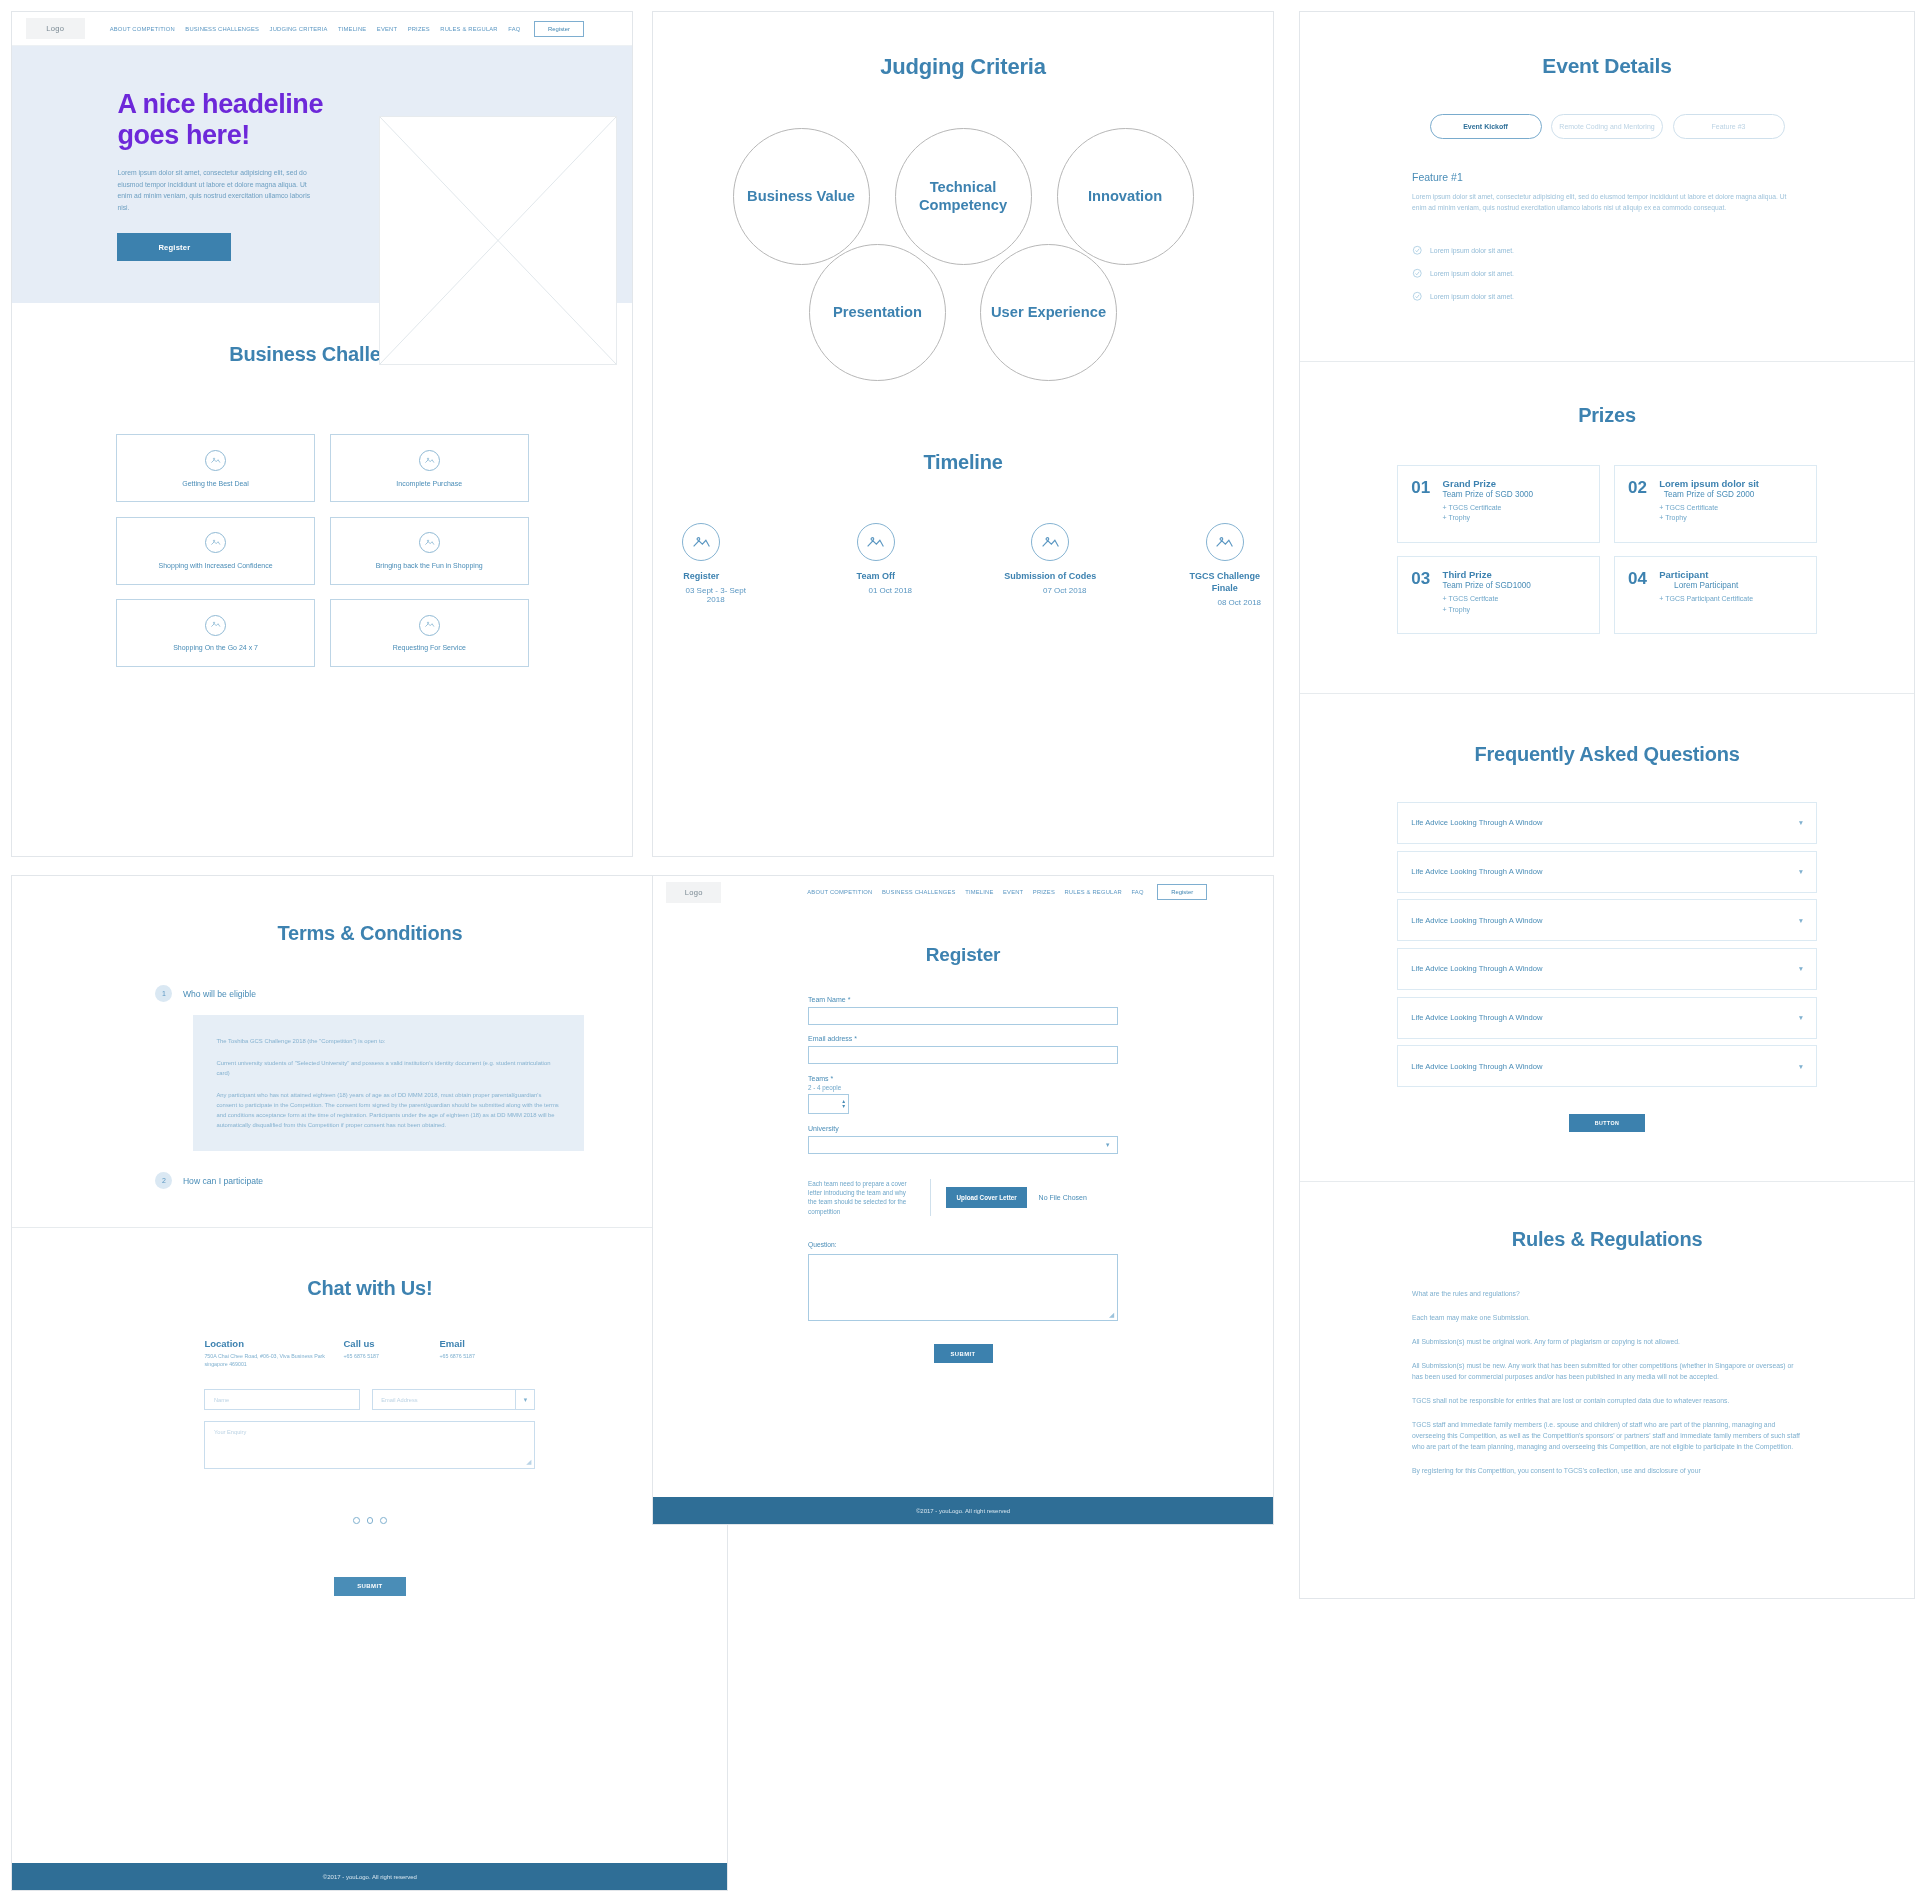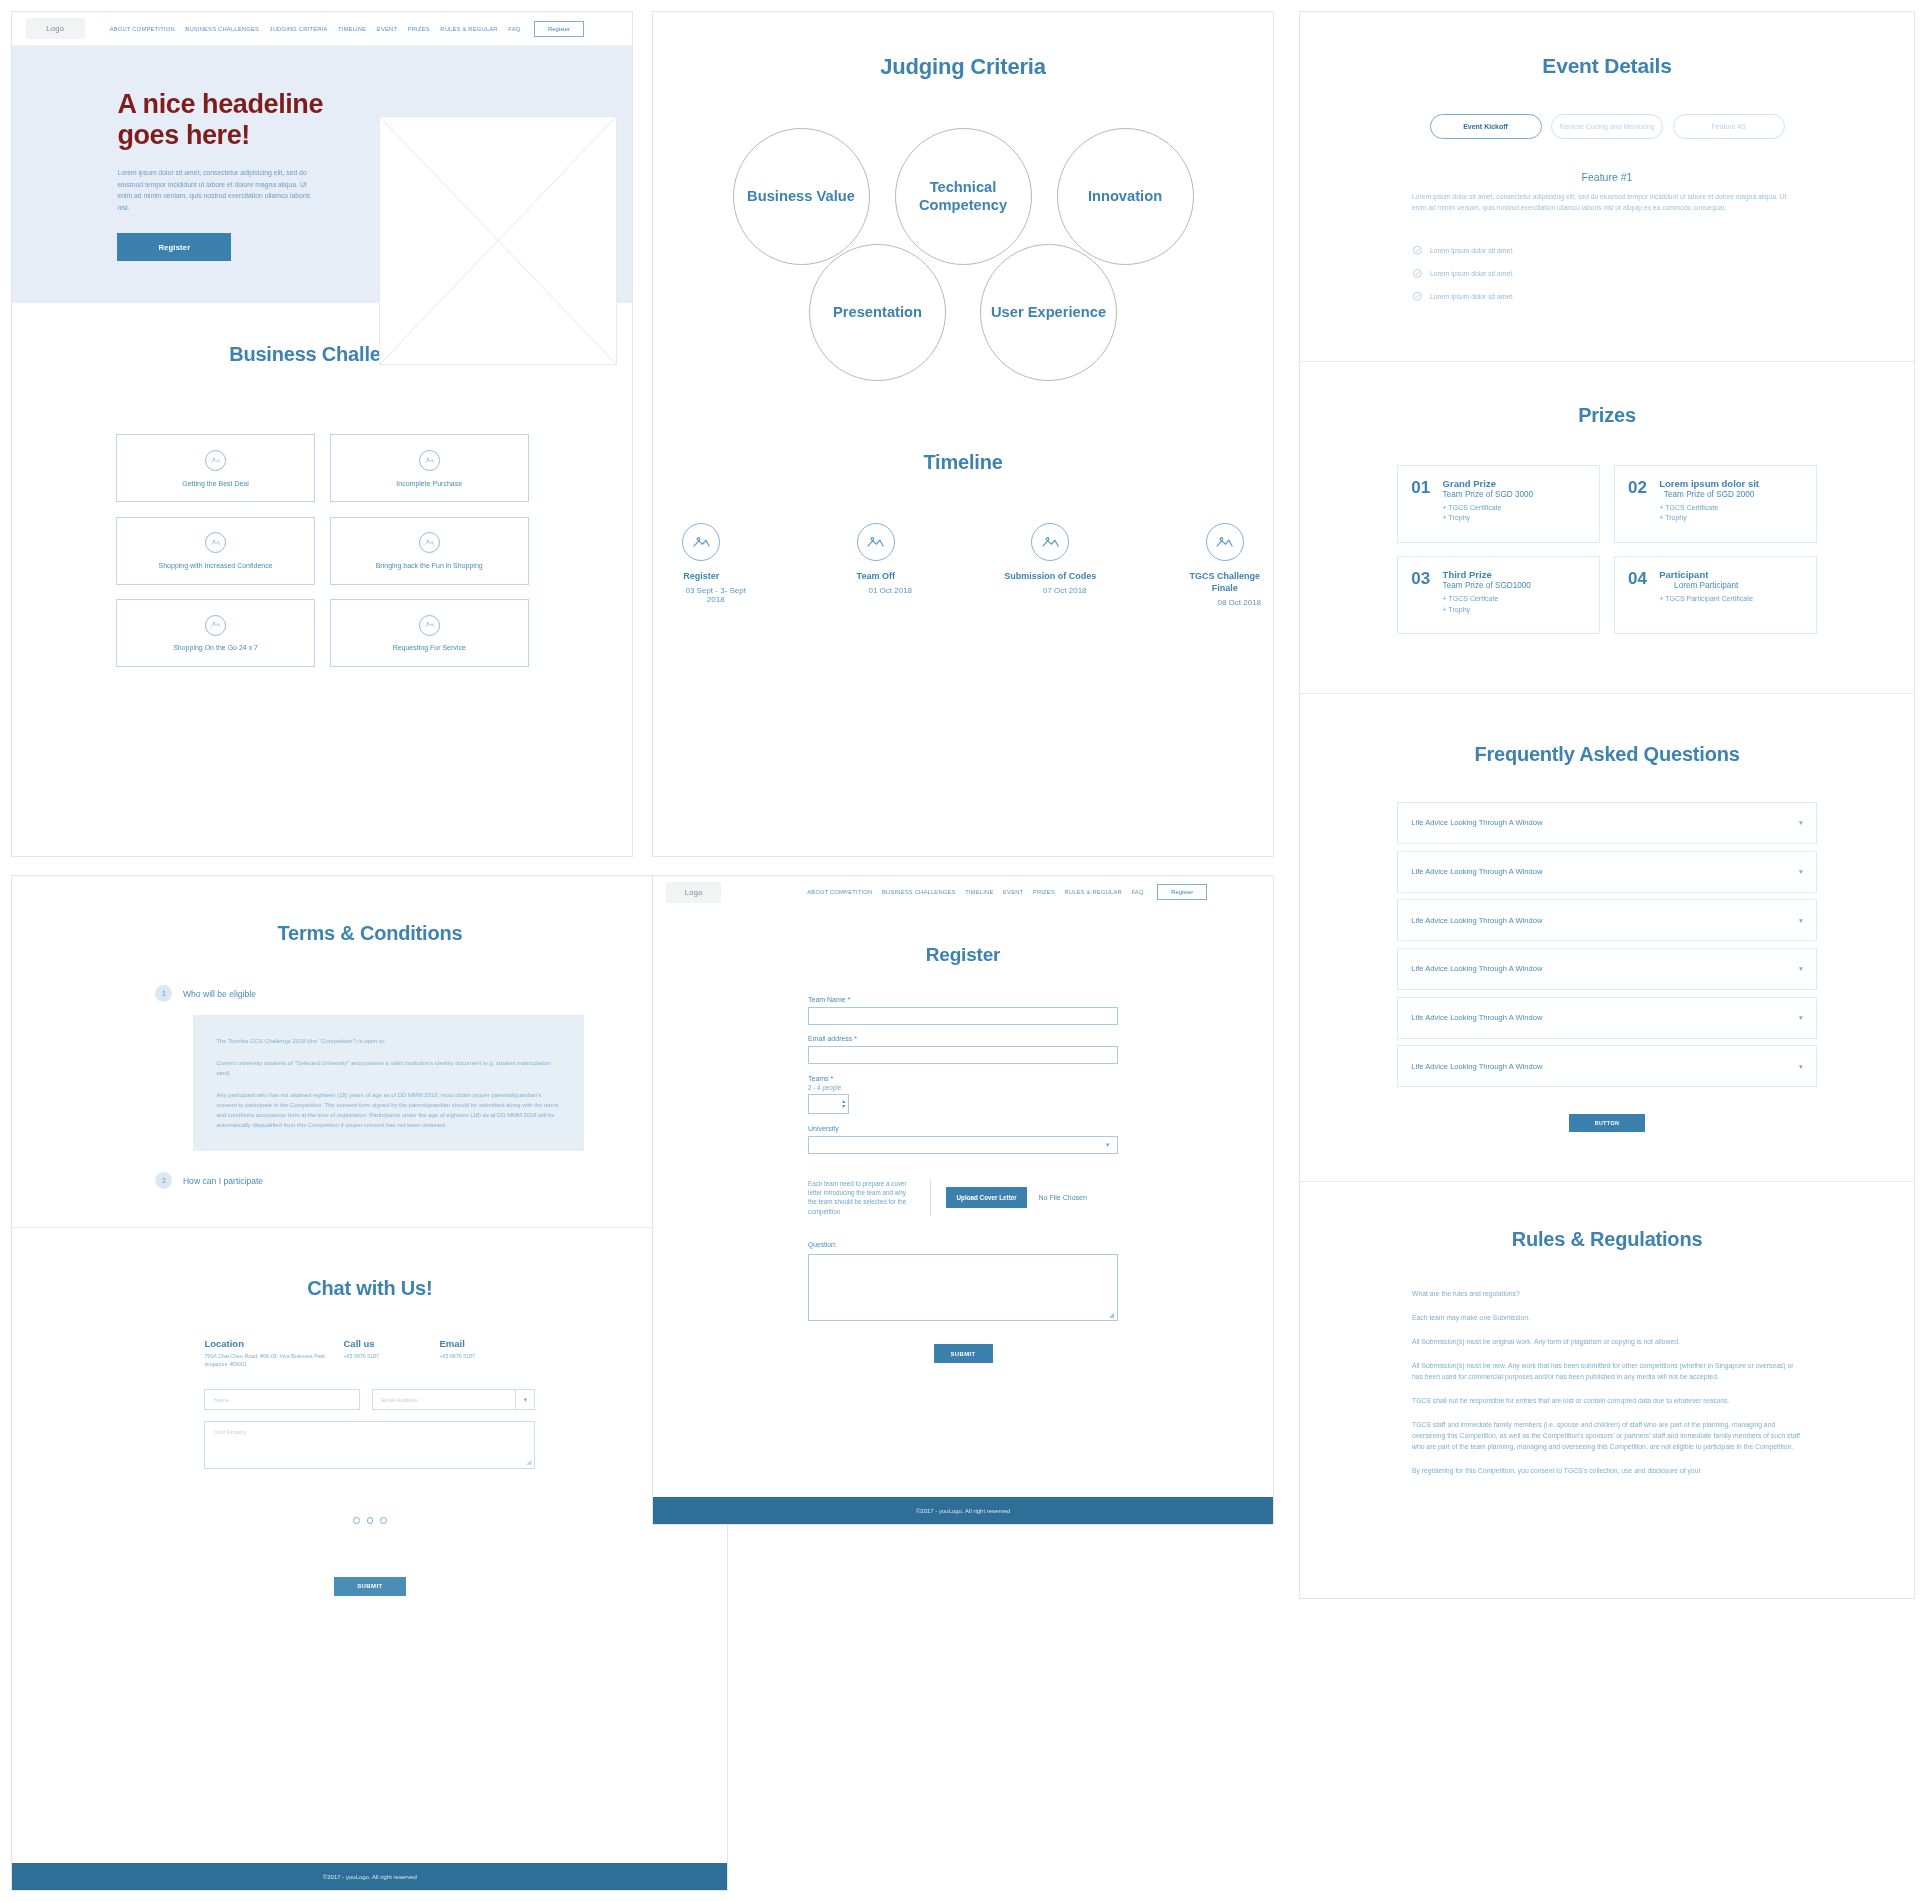--- a/index.html
+++ b/index.html
@@ -40,21 +40,21 @@
     margin-left: 13.3px; border: 1px solid #7eaed0; color: #3d83b0;
     font-size: 5.9px; padding: 3.8px 13.3px; background: #fff;
     white-space: nowrap;
   }
   .hero {
     height: 257px; background: #e6edf6; position: relative;
     display: flex; align-items: center;
   }
   .hero-text { padding-left: 105px; width: 314px; }
   .hero-text h1 {
-    font-size: 27px; line-height: 1.17; color: #7f1d1d;
+    font-size: 27px; line-height: 1.17; color: #6d28d9;
     font-weight: bold; letter-spacing: -0.4px;
   }
   .hero-text p {
     margin-top: 15px; font-size: 6.8px; line-height: 1.75;
     color: #6fa0c2; max-width: 202px;
   }
   .btn-primary {
     margin-top: 19px; background: #3c81ae; color: #fff;
     font-size: 7.6px; font-weight: bold; border: none;
     padding: 9.5px 0; width: 114px; text-align: center;
@@ -123,21 +123,21 @@
   .block { border-bottom: 1px solid #e7ebee; }
   .ed-title { margin-top: 42px; font-size: 21px; }
   .tabs { display: flex; justify-content: center; gap: 9.5px; margin-top: 36px; }
   .tab {
     border: 1px solid #cfe0ec; border-radius: 38px;
     font-size: 7px; padding: 7.6px 0; width: 112px;
     text-align: center; color: #bcd3e4; background: #fff;
   }
   .tab.active { border-color: #79abcd; color: #2f7099; font-weight: bold; }
   .ed-body { padding: 32px 112px 0; }
-  .ed-h { font-size: 10.5px; color: #4a8db7; text-align: center; }
+  .ed-h { font-size: 10.5px; color: #4a8db7; }
   .ed-p { margin-top: 8.6px; font-size: 6.7px; line-height: 1.65; color: #9ec2da; }
   .check-list { margin-top: 32px; display: flex; flex-direction: column; gap: 12.4px; padding-bottom: 59px; }
   .check-item { display: flex; align-items: center; gap: 7.6px; font-size: 6.8px; color: #93bcd7; }
   .check-item svg { width: 10.5px; height: 10.5px; flex: 0 0 10.5px; }
 
   .pz-title { margin-top: 42px; font-size: 20px; }
   .prize-grid {
     margin: 38px auto 0; width: 420px;
     display: grid; grid-template-columns: 1fr 1fr; gap: 13.3px;
   }

